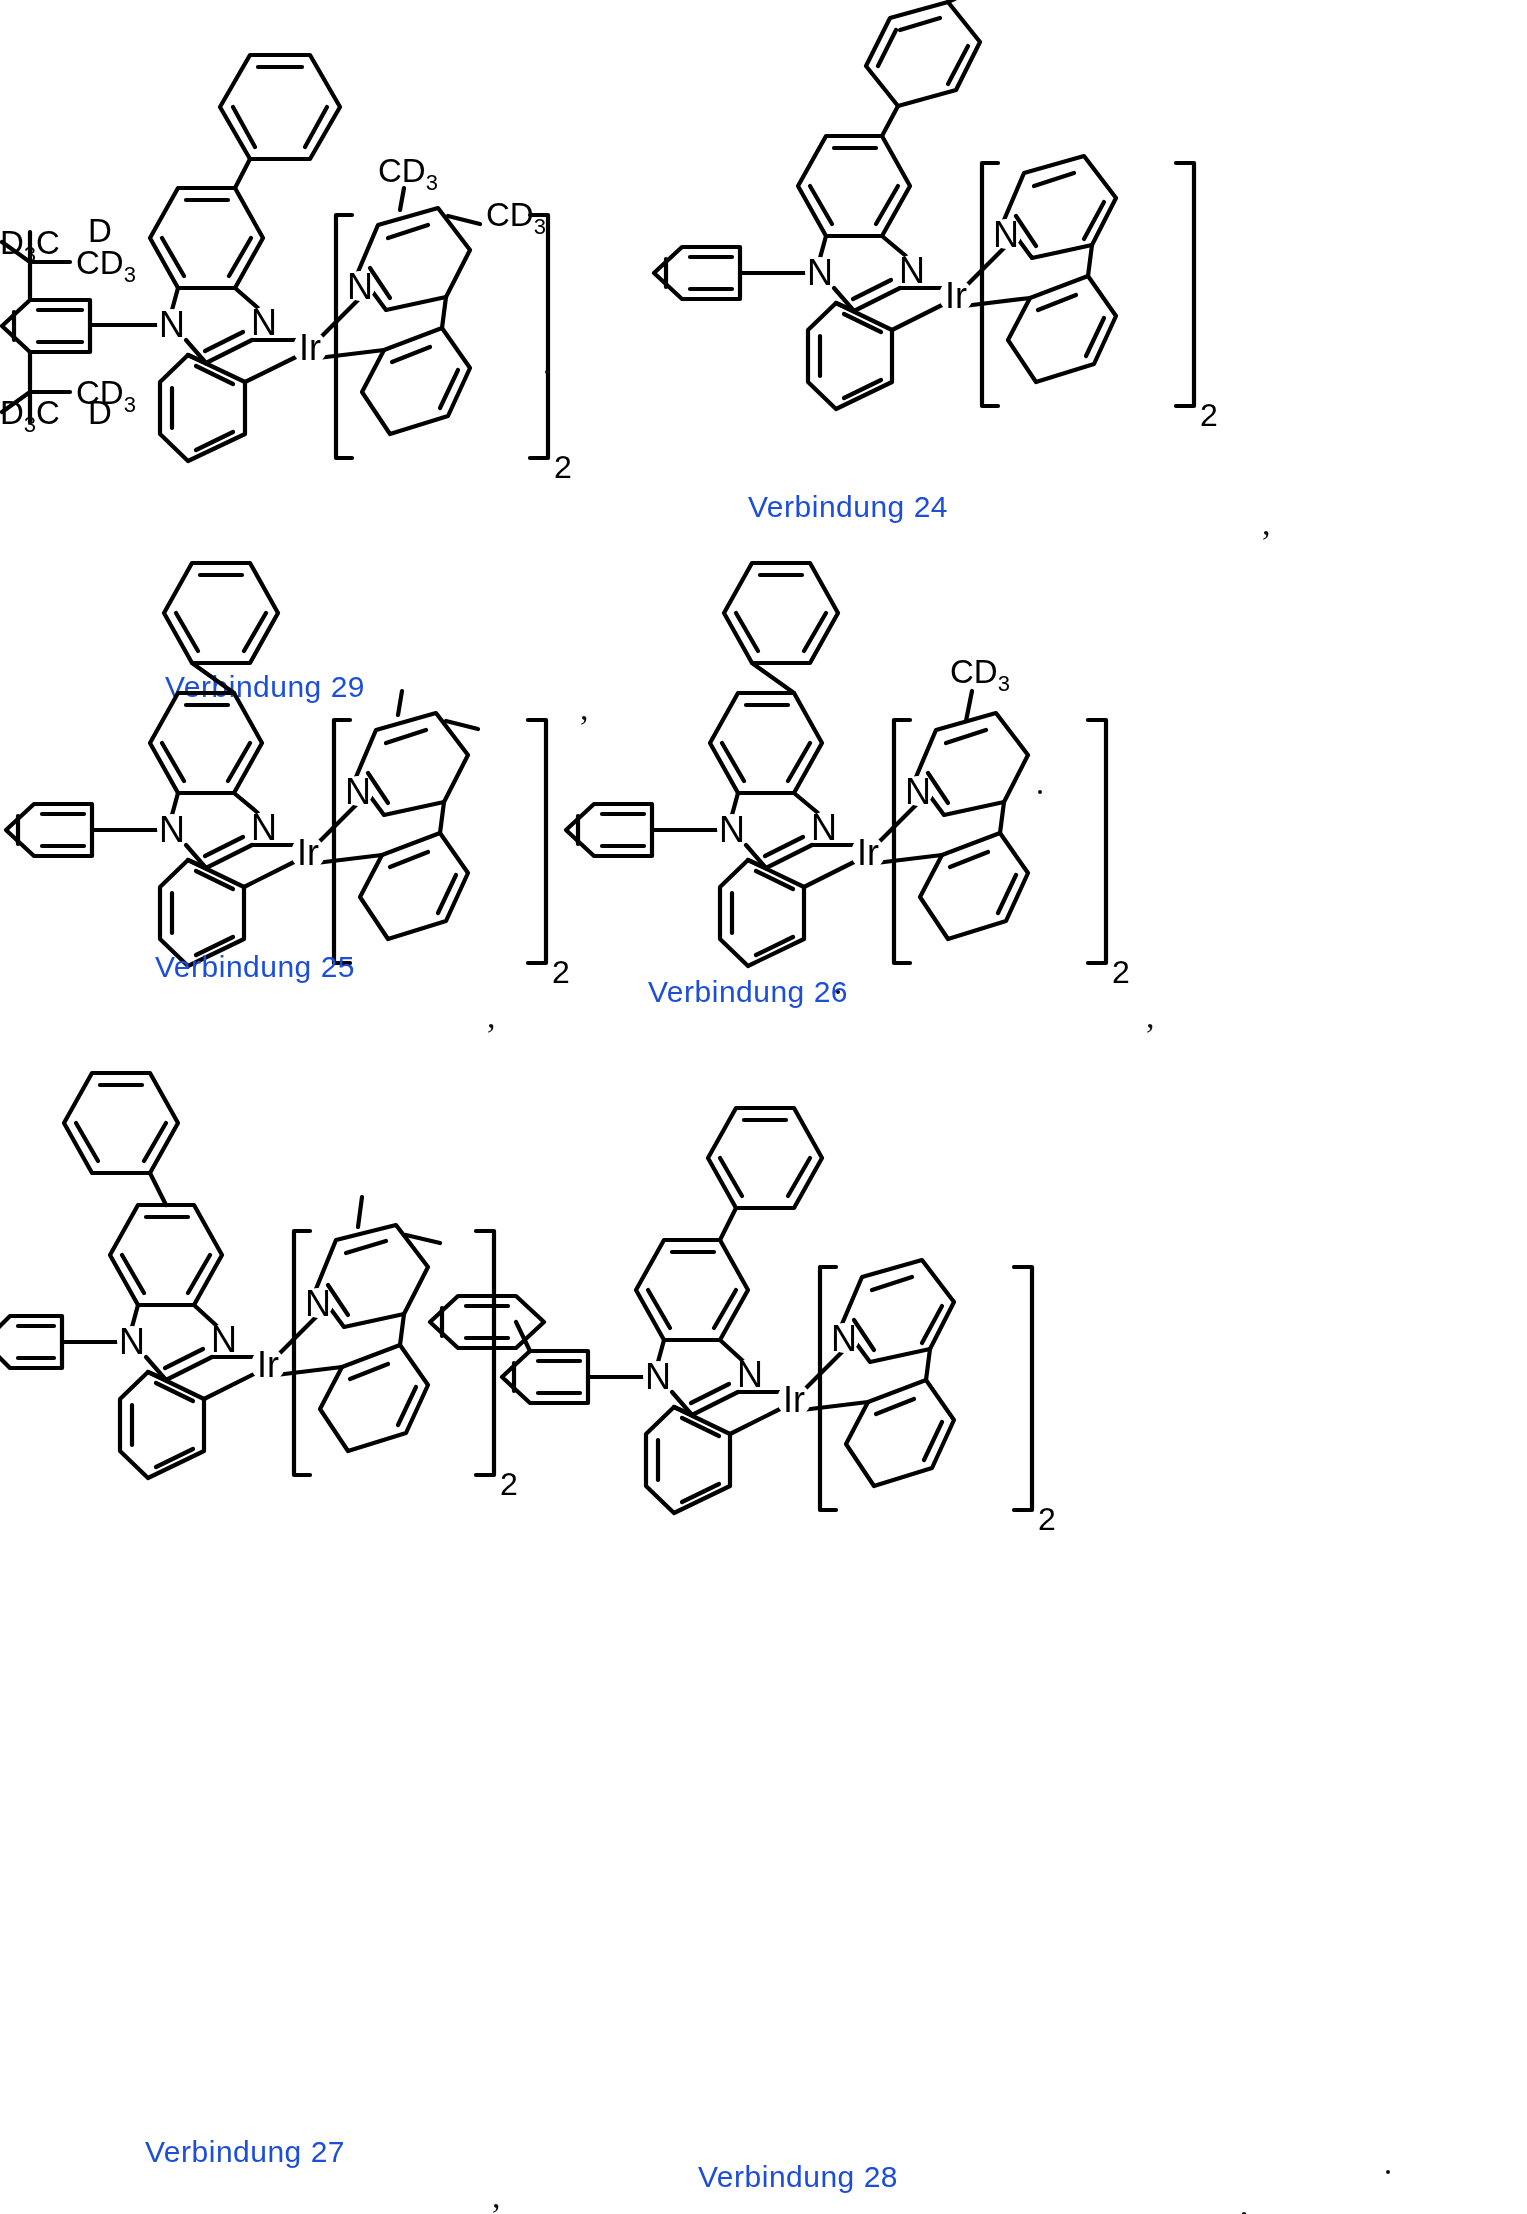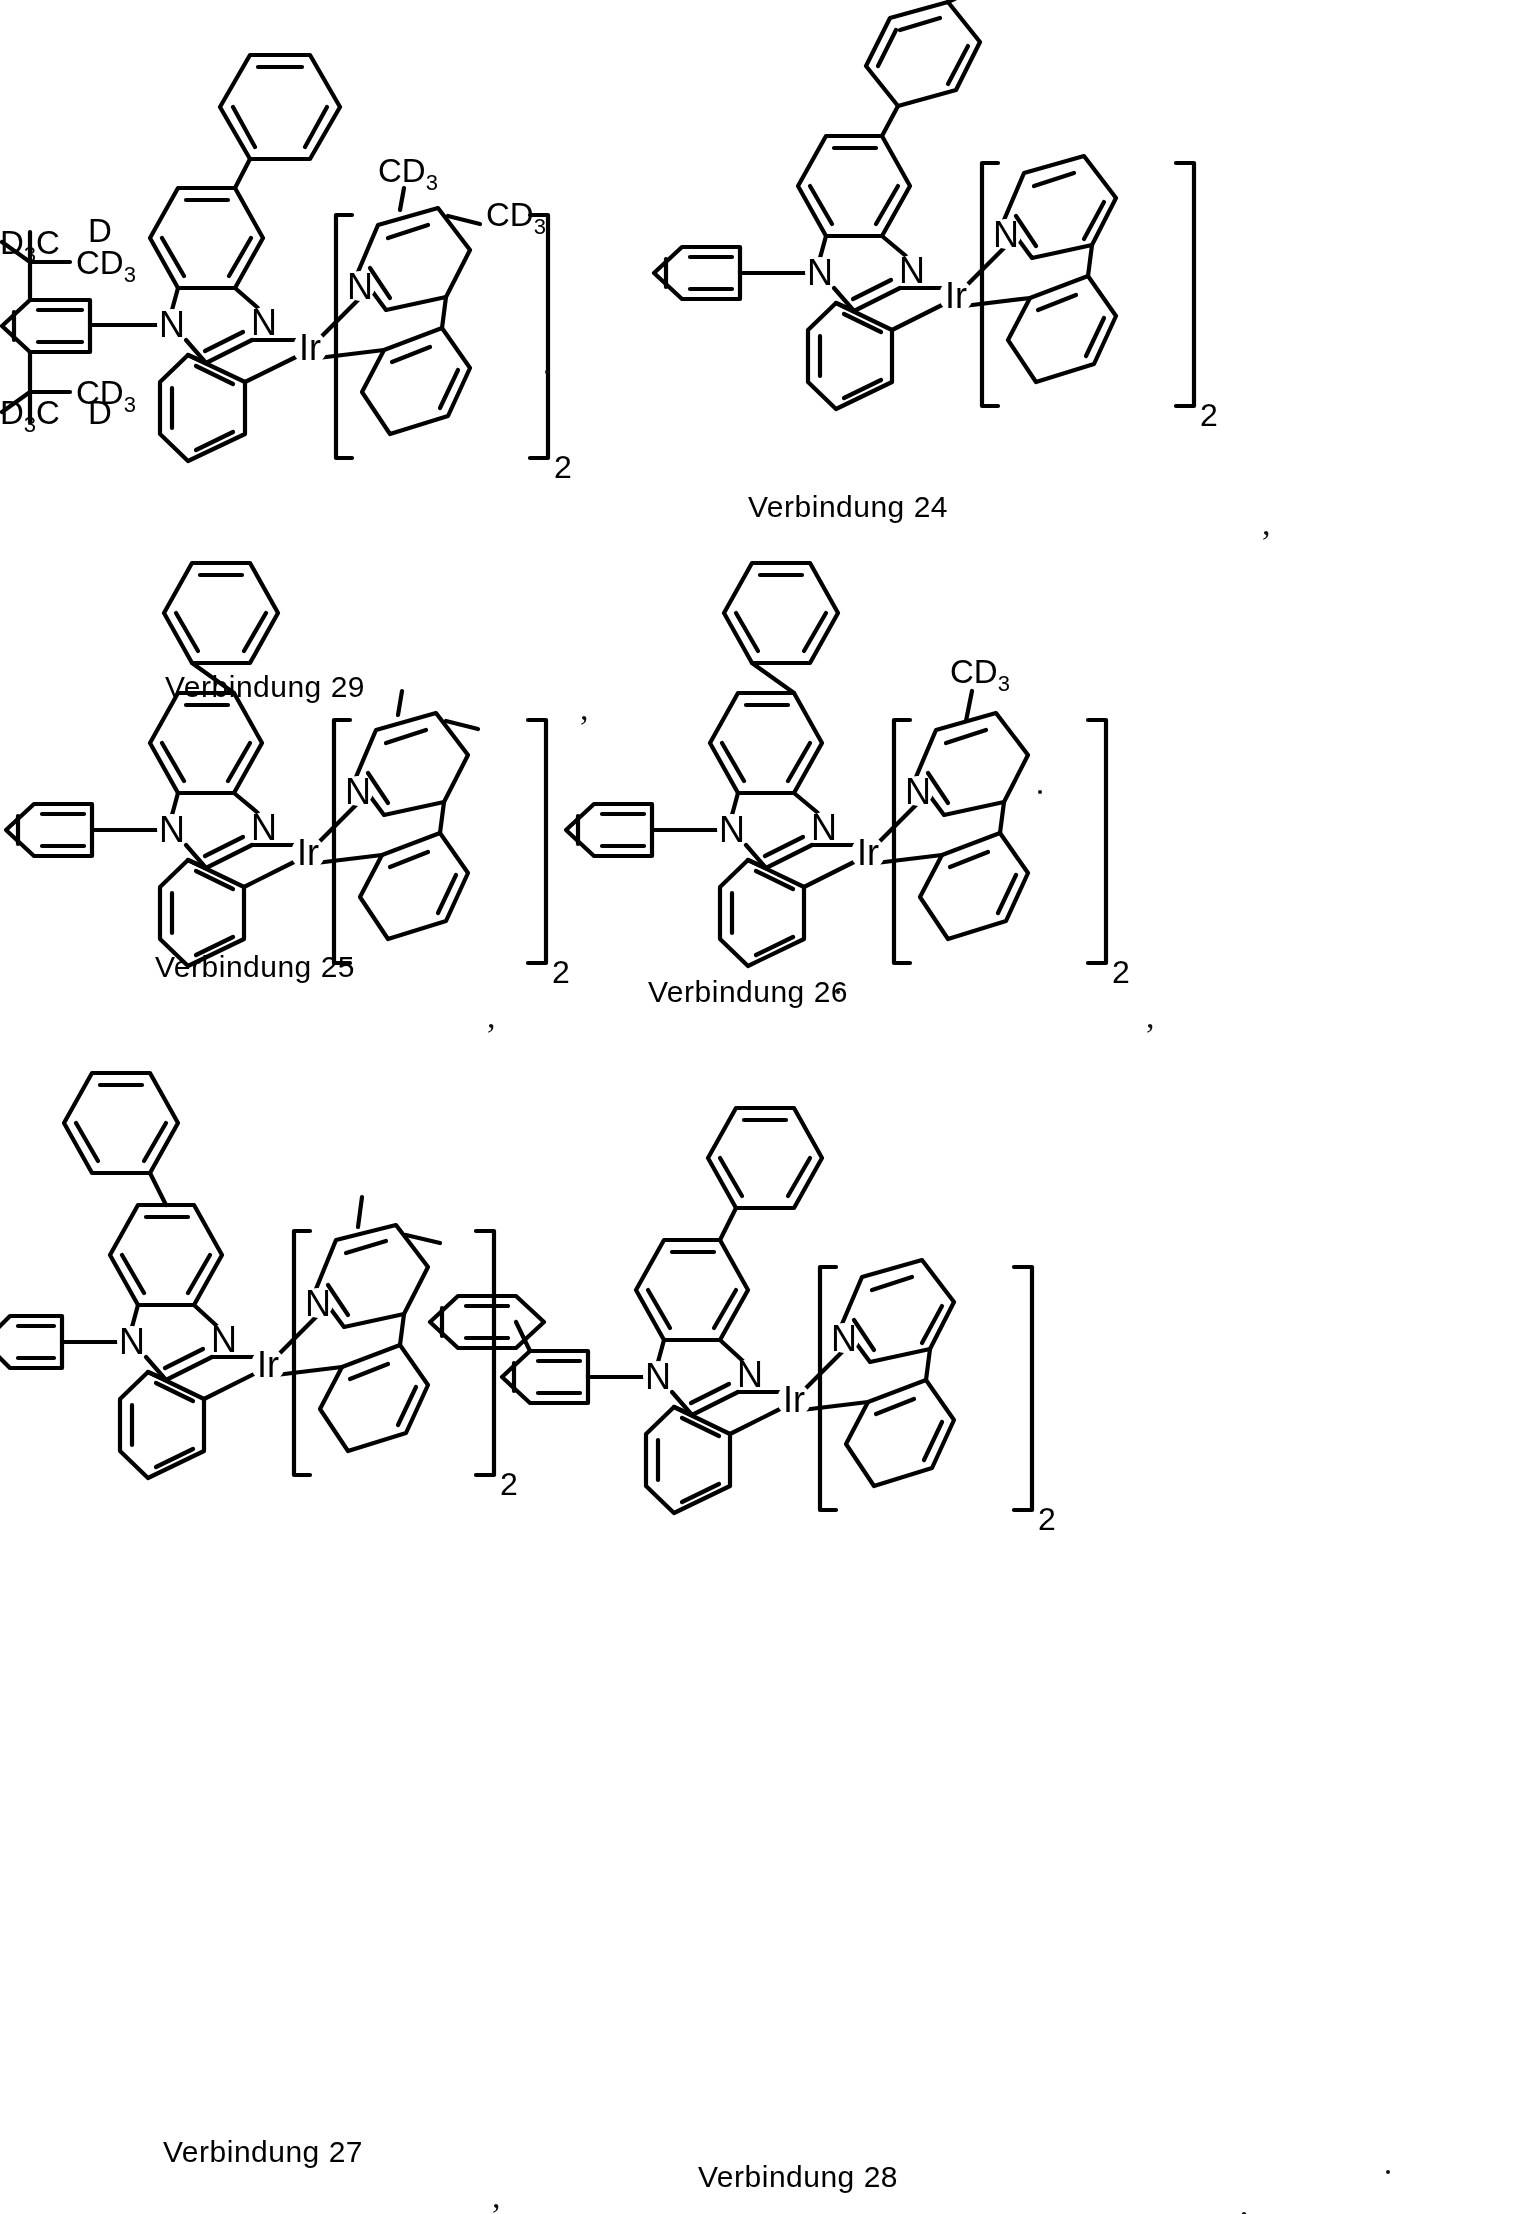--- a/index.html
+++ b/index.html
@@ -1,19 +1,19 @@
 <!DOCTYPE html>
 <html><head>
 <meta charset="utf-8">
 <style>
   html,body{margin:0;padding:0;background:#fff;}
   body{width:1527px;height:2214px;position:relative;font-family:"Liberation Sans",sans-serif;overflow:hidden;}
   .sheet{position:absolute;inset:0;background:#fff;}
   .struct{position:absolute;}
-  .caption{position:absolute;font-family:"Liberation Sans",sans-serif;font-size:30px;color:#000000;white-space:nowrap;letter-spacing:0.5px;}
+  .caption{position:absolute;font-family:"Liberation Sans",sans-serif;font-size:30px;color:#1d4ed8;white-space:nowrap;letter-spacing:0.5px;}
   .comma{position:absolute;font-family:"Liberation Serif",serif;font-size:34px;color:#111;}
   .dot{position:absolute;width:4px;height:4px;background:#111;border-radius:50%;}
   svg{display:block;overflow:visible;}
   svg text{font-family:"Liberation Sans",sans-serif;fill:#000;}
 </style>
 </head>
 <body>
 
 <div class="sheet">
 
@@ -363,21 +363,21 @@
   </g>
   <g font-size="36" text-anchor="middle">
     <text x="132" y="299">N</text>
     <text x="224" y="297">N</text>
     <text x="268" y="322">Ir</text>
     <text x="318" y="261">N</text>
   </g>
   <text x="500" y="440" font-size="32">2</text>
 </svg>
 </div>
-<div class="caption" style="left:145px;top:2135px;margin-left:18px;">Verbindung 27</div>
+<div class="caption" style="left:145px;top:2135px;">Verbindung 27</div>
 <div class="comma" style="left:492px;top:2178px;">,</div>
 
 <div class="struct" style="left:480px;top:1090px;">
 <svg width="800" height="470" viewBox="0 0 800 470">
   <g fill="none" stroke="#000" stroke-width="4.2" stroke-linecap="round" stroke-linejoin="round">
     <polygon points="256,18 314,18 342,68 314,118 256,118 228,68"></polygon>
     <line x1="264" y1="30" x2="306" y2="30"></line>
     <line x1="330" y1="68" x2="308" y2="106"></line>
     <line x1="262" y1="106" x2="240" y2="68"></line>
     <line x1="256" y1="118" x2="240" y2="150"></line>

